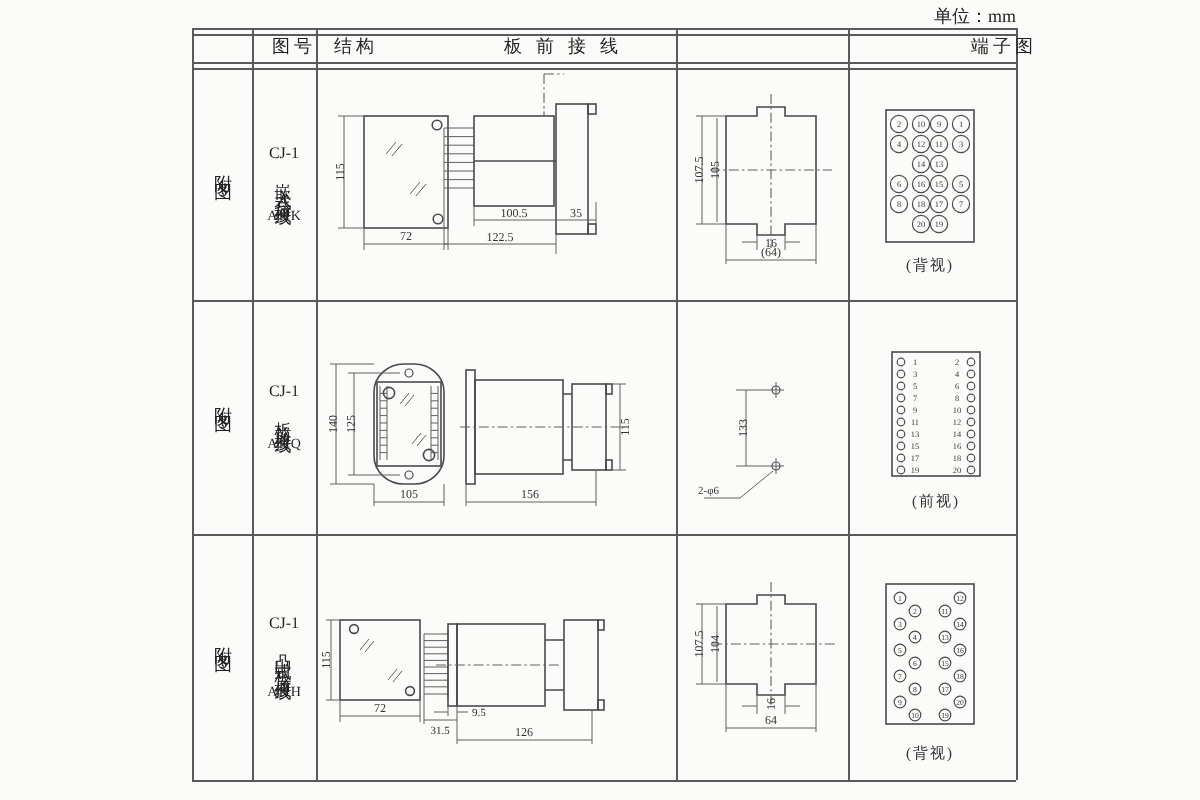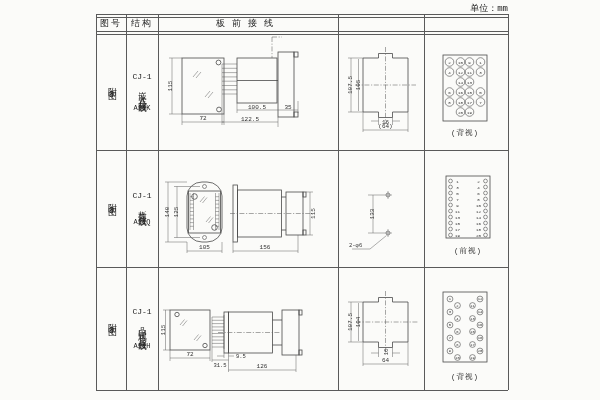--- a/index.html
+++ b/index.html
@@ -1,22 +1,22 @@
 <!DOCTYPE html>
 <html><head>
 <meta charset="utf-8">
 <style>
   html,body{margin:0;padding:0;background:#fff;}
   .sheet{position:relative;width:600px;height:400px;background:#fbfbf9;
-         font-family:Liberation Mono, monospace;color:#333;overflow:hidden;}
+         font-family:Liberation Serif, serif;color:#333;overflow:hidden;}
   .hl{position:absolute;height:1px;background:#5a5a5a;}
   .vl{position:absolute;width:1px;background:#5a5a5a;}
   .unit{position:absolute;top:2px;left:340px;width:168px;text-align:right;font-size:9px;color:#222;}
   .hcell{position:absolute;top:17px;height:13px;display:flex;align-items:center;justify-content:center;
-         font-size:9px;color:#222;}
+         font-size:9px;color:#222;padding-left:36px;}
   .ls1{letter-spacing:2px;}
   .ls6{letter-spacing:7px;}
   .cell{position:absolute;display:flex;align-items:center;justify-content:center;}
   .fig{writing-mode:vertical-lr;text-orientation:upright;font-size:9px;letter-spacing:5px;color:#222;}
   .structCell{flex-direction:column;gap:4px;}
   .model{font-size:8px;color:#222;}
   .mount{writing-mode:vertical-lr;text-orientation:upright;font-size:8.5px;letter-spacing:2.5px;color:#222;}
   .code{font-size:7px;color:#222;}
   svg{position:absolute;overflow:visible;}
   svg .st{stroke:#4a4a4a;fill:none;stroke-width:.8;}
@@ -46,20 +46,21 @@
   <div class="vl" style="left:96px;top:14px;height:376px"></div>
   <div class="vl" style="left:126px;top:14px;height:376px"></div>
   <div class="vl" style="left:158px;top:14px;height:376px"></div>
   <div class="vl" style="left:338px;top:14px;height:376px"></div>
   <div class="vl" style="left:424px;top:14px;height:376px"></div>
   <div class="vl" style="left:508px;top:14px;height:376px"></div>
 
   <div class="hcell ls1" style="left:96px;width:30px">图号</div>
   <div class="hcell ls1" style="left:126px;width:32px">结构</div>
   <div class="hcell ls6" style="left:158px;width:180px">板前接线</div>
+  <div class="hcell ls1" style="left:424px;width:84px">端子图</div>
 
   <div class="cell" style="left:96px;top:34px;width:30px;height:116px">
     <span class="fig">附图3</span>
   </div>
   <div class="cell structCell" style="left:126px;top:34px;width:32px;height:116px">
     <span class="model">CJ-1</span>
     <span class="mount">嵌入式后接线</span>
     <span class="code">A11K</span>
   </div>
 

